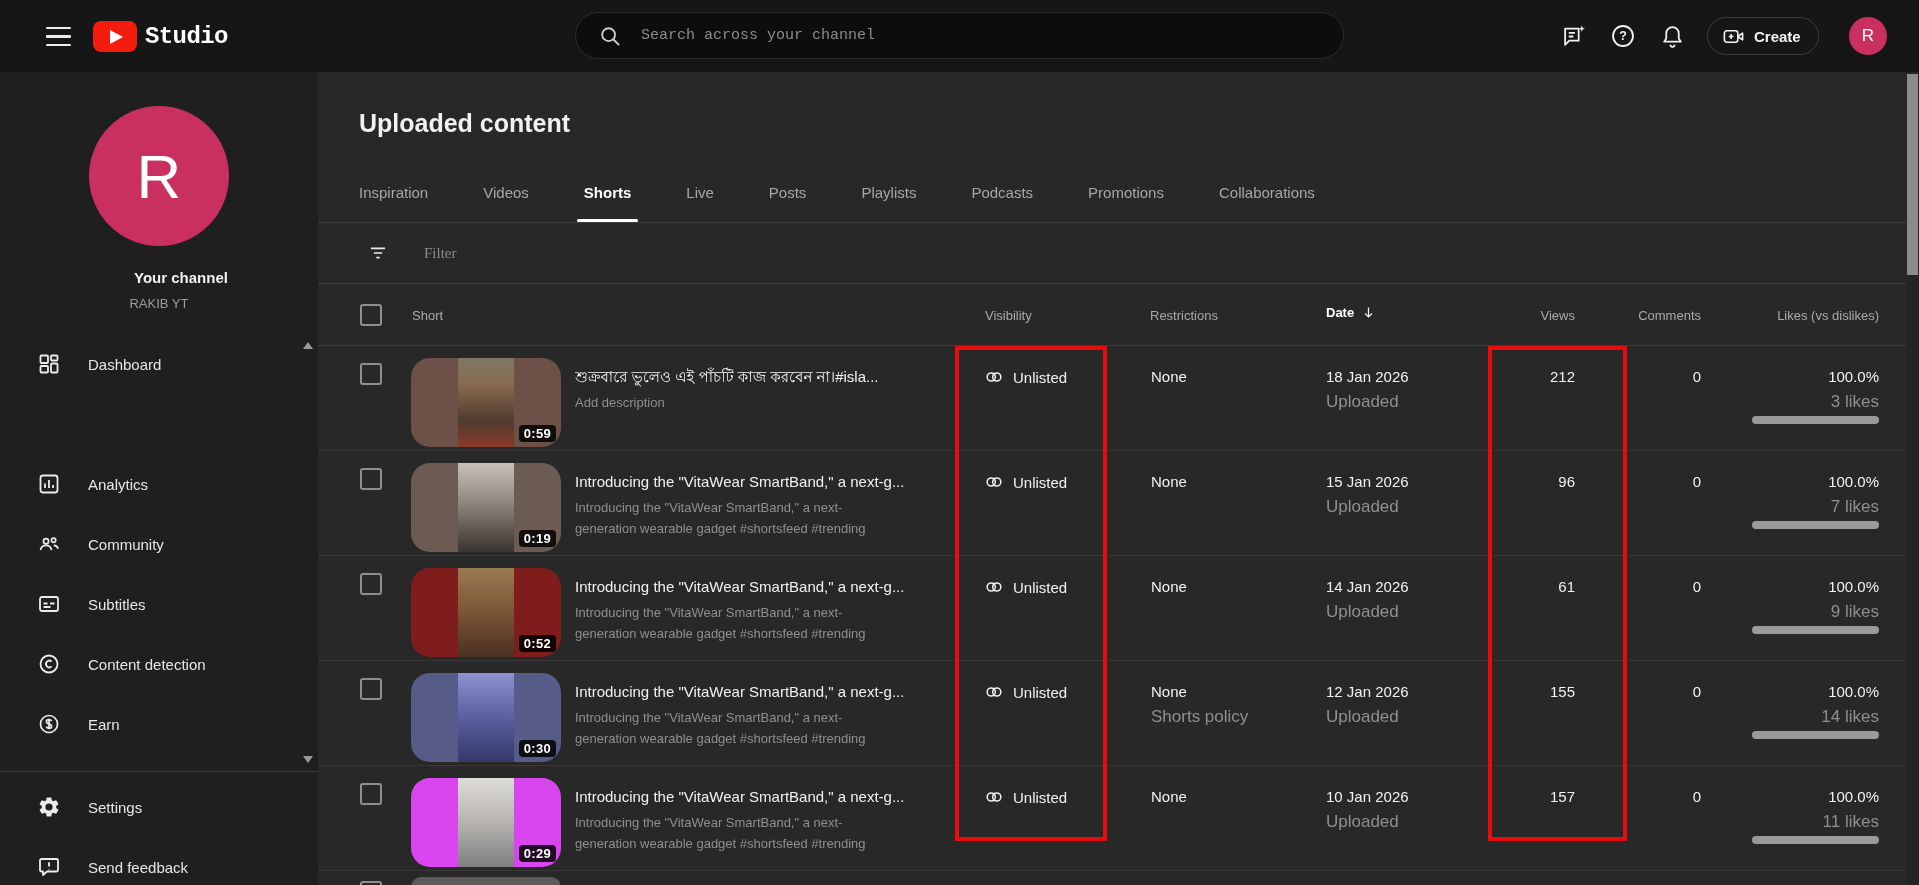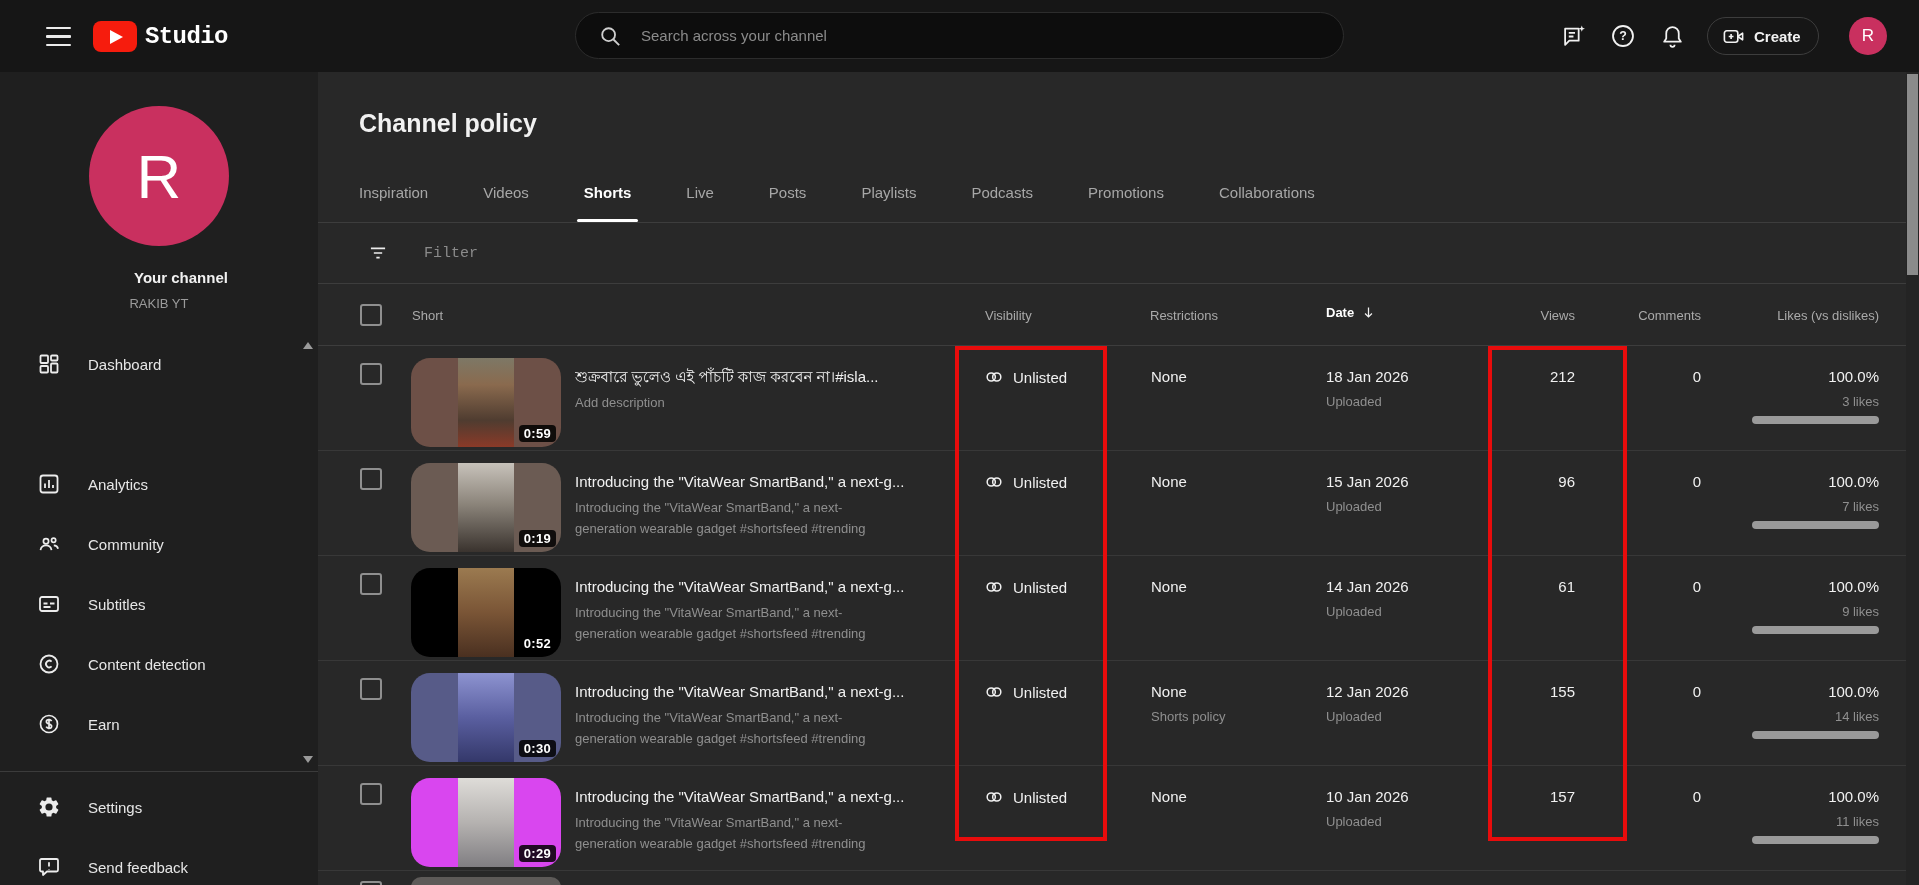--- a/index.html
+++ b/index.html
@@ -17,21 +17,21 @@
   .hamburger { position:absolute; left:46px; top:27px; width:25px; height:19px; background:none; border:0; padding:0;
     display:flex; flex-direction:column; justify-content:space-between; cursor:pointer; }
   .hamburger span { height:2.4px; background:#ececec; border-radius:1px; }
   .logo { position:absolute; left:93px; top:21px; display:flex; align-items:center; gap:8px; cursor:pointer;font-family:Liberation Mono, monospace; }
   .logo-badge { width:44px; height:31px; background:var(--brand); border-radius:8px; position:relative; }
   .logo-badge::after { content:""; position:absolute; left:17px; top:8.5px;
     border-left:13px solid #fff; border-top:7px solid transparent; border-bottom:7px solid transparent; }
   .logo-text { color:#fff; font-size:24px; font-weight:bold; letter-spacing:-0.6px; }
   .searchbar { position:absolute; left:575px; top:12px; width:769px; height:47px; border-radius:24px;
     background:#0d0d0d; border:1px solid #2c2c2c; display:flex; align-items:center; padding:0 12px 0 23px; gap:18px; }
-  .searchbar input { flex:1; background:transparent; border:0; outline:0; color:#3b82f6; font-size:15px; font-family:Liberation Sans, sans-serif; }
+  .searchbar input { flex:1; background:transparent; border:0; outline:0; color:#3b82f6; font-size:15px; font-family:Liberation Mono, monospace; }
   ::placeholder { color:#8b8b8b; opacity:1; }
   .icon-btn { position:absolute; top:17px; width:38px; height:38px; background:none; border:0; padding:0;
     display:flex; align-items:center; justify-content:center; cursor:pointer; }
   .ib-feedback { left:1555px; } .ib-help { left:1604px; } .ib-bell { left:1653px; }
   .create-btn { position:absolute; left:1707px; top:17px; height:38px; padding:0 17px 0 14px; border-radius:19px;
     background:transparent; border:1px solid #3d3d3d; color:#f1f1f1; display:flex; align-items:center; gap:9px;
     font-size:15px; font-weight:bold; font-family:inherit; cursor:pointer; }
   .tb-avatar { position:absolute; left:1849px; top:17px; width:38px; height:38px; border-radius:50%;
     background:var(--avatar); color:#fff; display:flex; align-items:center; justify-content:center;
     font-size:17px; cursor:pointer; }
@@ -57,21 +57,21 @@
   .page-title { position:absolute; left:41px; top:37px; margin:0; color:#f1f1f1; font-size:25px; font-weight:bold; }
   .tabs { position:absolute; left:41px; top:90px; height:60px; display:flex; align-items:center; gap:55px; }
   .tab { position:relative; height:100%; display:flex; align-items:center; color:#a7a7a7; font-size:15px; cursor:pointer; white-space:nowrap; }
   .tab.selected { color:#fff; font-weight:bold; }
   .tab.selected::after { content:""; position:absolute; left:-7px; right:-7px; bottom:0; height:3px; background:#fff; border-radius:2px; }
   .tabs-divider { position:absolute; left:0; right:13px; top:150px; height:1px; background:#3d3d3d; }
 
   .filter-row { position:absolute; left:0; right:13px; top:151px; height:61px; border-bottom:1px solid #3d3d3d; }
   .filter-icon { position:absolute; left:50px; top:20px; width:20px; height:20px; cursor:pointer; }
   .filter-input { position:absolute; left:104px; top:14px; width:700px; height:32px; background:transparent;
-    border:0; outline:0; color:#f1f1f1; font-size:15px; font-family:Liberation Mono, monospace; }
+    border:0; outline:0; color:#f1f1f1; font-size:15px; font-family:Liberation Serif, serif; }
 
   .thead { position:absolute; left:0; right:13px; top:212px; height:62px; border-bottom:1px solid #3d3d3d;
     color:#aaa; font-size:13px; }
   .th { position:absolute; top:24px; }
   .th-short { left:94px; } .th-vis { left:667px; } .th-res { left:832px; }
   .th-date { left:1008px; top:21px; color:#fff; font-weight:bold; display:flex; align-items:center; gap:7px; }
   .th-date svg { width:15px; height:15px; }
   .th-views { left:1157px; width:100px; text-align:right; }
   .th-comments { left:1303px; width:80px; text-align:right; }
   .th-likes { left:1436px; width:125px; text-align:right; }
@@ -81,34 +81,34 @@
   .thead .cb { top:20px; }
 
   .row { position:absolute; left:0; right:13px; height:105px; border-bottom:1px solid #383838; }
   .row .cb { top:17px; }
   .thumb { position:absolute; left:93px; top:12px; width:150px; height:89px; border-radius:19px; overflow:hidden; cursor:pointer; }
   .thumb .strip { position:absolute; left:47px; top:0; width:56px; height:100%; }
   .duration { position:absolute; right:5px; bottom:5px; background:rgba(0,0,0,.85); color:#fff; font-size:13px;
     font-weight:bold; padding:1px 5px; border-radius:4px; letter-spacing:.3px; }
   .t1 { background:#6d5047; } .t1 .strip { background:linear-gradient(180deg,#7d7866 0%,#8a6a4e 30%,#4f3c30 70%,#8a3a28 100%); }
   .t2 { background:#6b5b53; } .t2 .strip { background:linear-gradient(180deg,#c7c2ba 0%,#8d867c 45%,#3a332e 100%); }
-  .t3 { background:#000000; } .t3 .strip { background:linear-gradient(180deg,#9b7a50 0%,#7a5536 50%,#4a3020 100%); }
+  .t3 { background:#7f1d1d; } .t3 .strip { background:linear-gradient(180deg,#9b7a50 0%,#7a5536 50%,#4a3020 100%); }
   .t4 { background:#575b88; } .t4 .strip { background:linear-gradient(180deg,#8d93d0 0%,#5a5fa0 50%,#34386a 100%); }
   .t5 { background:#d946ef; } .t5 .strip { background:linear-gradient(180deg,#dedcd8 0%,#b5b2b0 50%,#807e82 100%); }
 
   .cell-main { position:absolute; left:257px; top:0; width:380px; }
   .vtitle { margin-top:20px; line-height:22px; color:#f1f1f1; font-size:15px; white-space:nowrap;
     overflow:hidden; text-overflow:ellipsis; cursor:pointer; }
   .vdesc div { margin-top:0; line-height:21px; color:#8f8f8f; font-size:13px; white-space:nowrap; overflow:hidden; }
   .vdesc { margin-top:4px; }
   .cell-vis { position:absolute; left:666px; top:20px; height:22px; display:flex; align-items:center; gap:9px;
     color:#f1f1f1; font-size:15px; cursor:pointer; }
   .cell-vis svg { width:20px; height:20px; }
   .line1 { margin-top:20px; line-height:22px; }
-  .sub { margin-top:3px; line-height:21px; color:#8f8f8f; font-size:13px; }
+  .sub { margin-top:3px; line-height:21px; color:#8f8f8f; font-size:17px; }
   .cell-res { position:absolute; left:833px; top:0; color:#f1f1f1; font-size:15px; }
   .cell-date { position:absolute; left:1008px; top:0; color:#f1f1f1; font-size:15px; }
   .cell-views { position:absolute; left:1157px; width:100px; top:20px; text-align:right; color:#f1f1f1; font-size:15px; line-height:22px; }
   .cell-comments { position:absolute; left:1303px; width:80px; top:20px; text-align:right; color:#f1f1f1; font-size:15px; line-height:22px; }
   .cell-likes { position:absolute; left:1434px; width:127px; top:0; text-align:right; color:#f1f1f1; font-size:15px; }
   .likebar { position:absolute; top:70px; left:0; width:127px; height:8px; border-radius:4px; background:#9a9a9a; }
 
   .row-partial { position:absolute; left:0; right:13px; top:799px; height:14px; overflow:hidden; }
   .row-partial .cb { top:10px; }
   .thumb-top { position:absolute; left:93px; top:6px; width:150px; height:10px; border-radius:10px 10px 0 0; background:#5d5a58; }
@@ -238,21 +238,21 @@
       <path d="M12 7.3v4.2M12 14v.4"></path>
     </svg>
     <span>Send feedback</span>
   </div>
 
   <div class="sb-arrow-up"></div>
   <div class="sb-arrow-down"></div>
 </aside>
 
 <main class="main">
-  <h1 class="page-title">Channel policy</h1>
+  <h1 class="page-title">Uploaded content</h1>
 
   <nav class="tabs">
     <span class="tab">Inspiration</span>
     <span class="tab">Videos</span>
     <span class="tab selected">Shorts</span>
     <span class="tab">Live</span>
     <span class="tab">Posts</span>
     <span class="tab">Playlists</span>
     <span class="tab">Podcasts</span>
     <span class="tab">Promotions</span>

